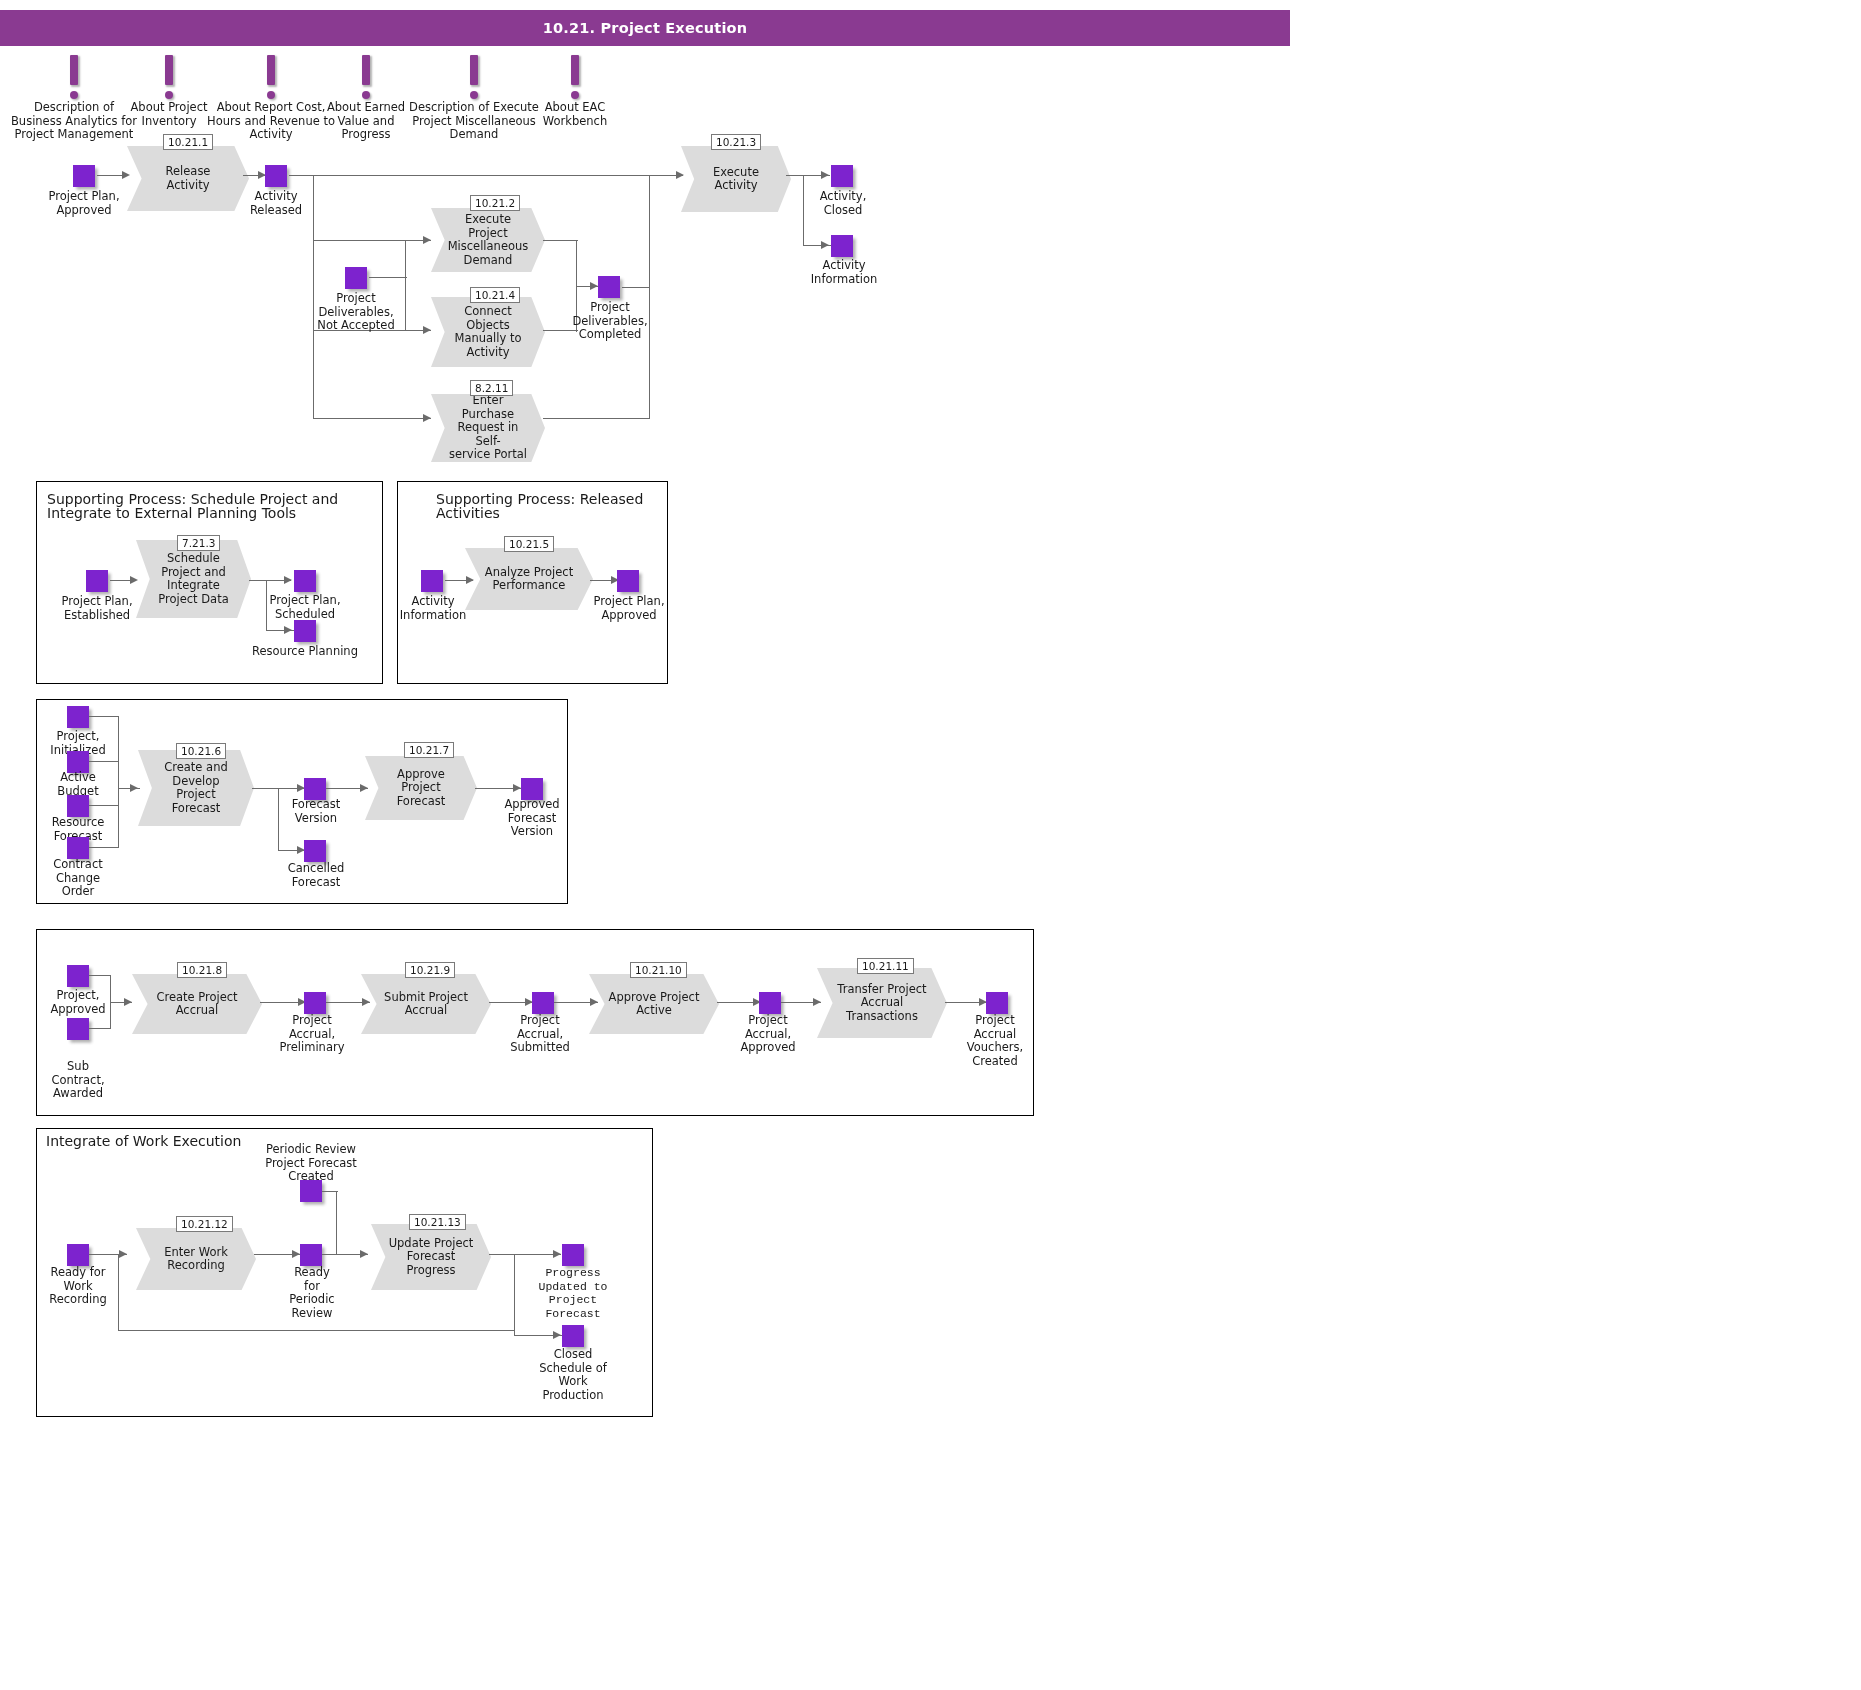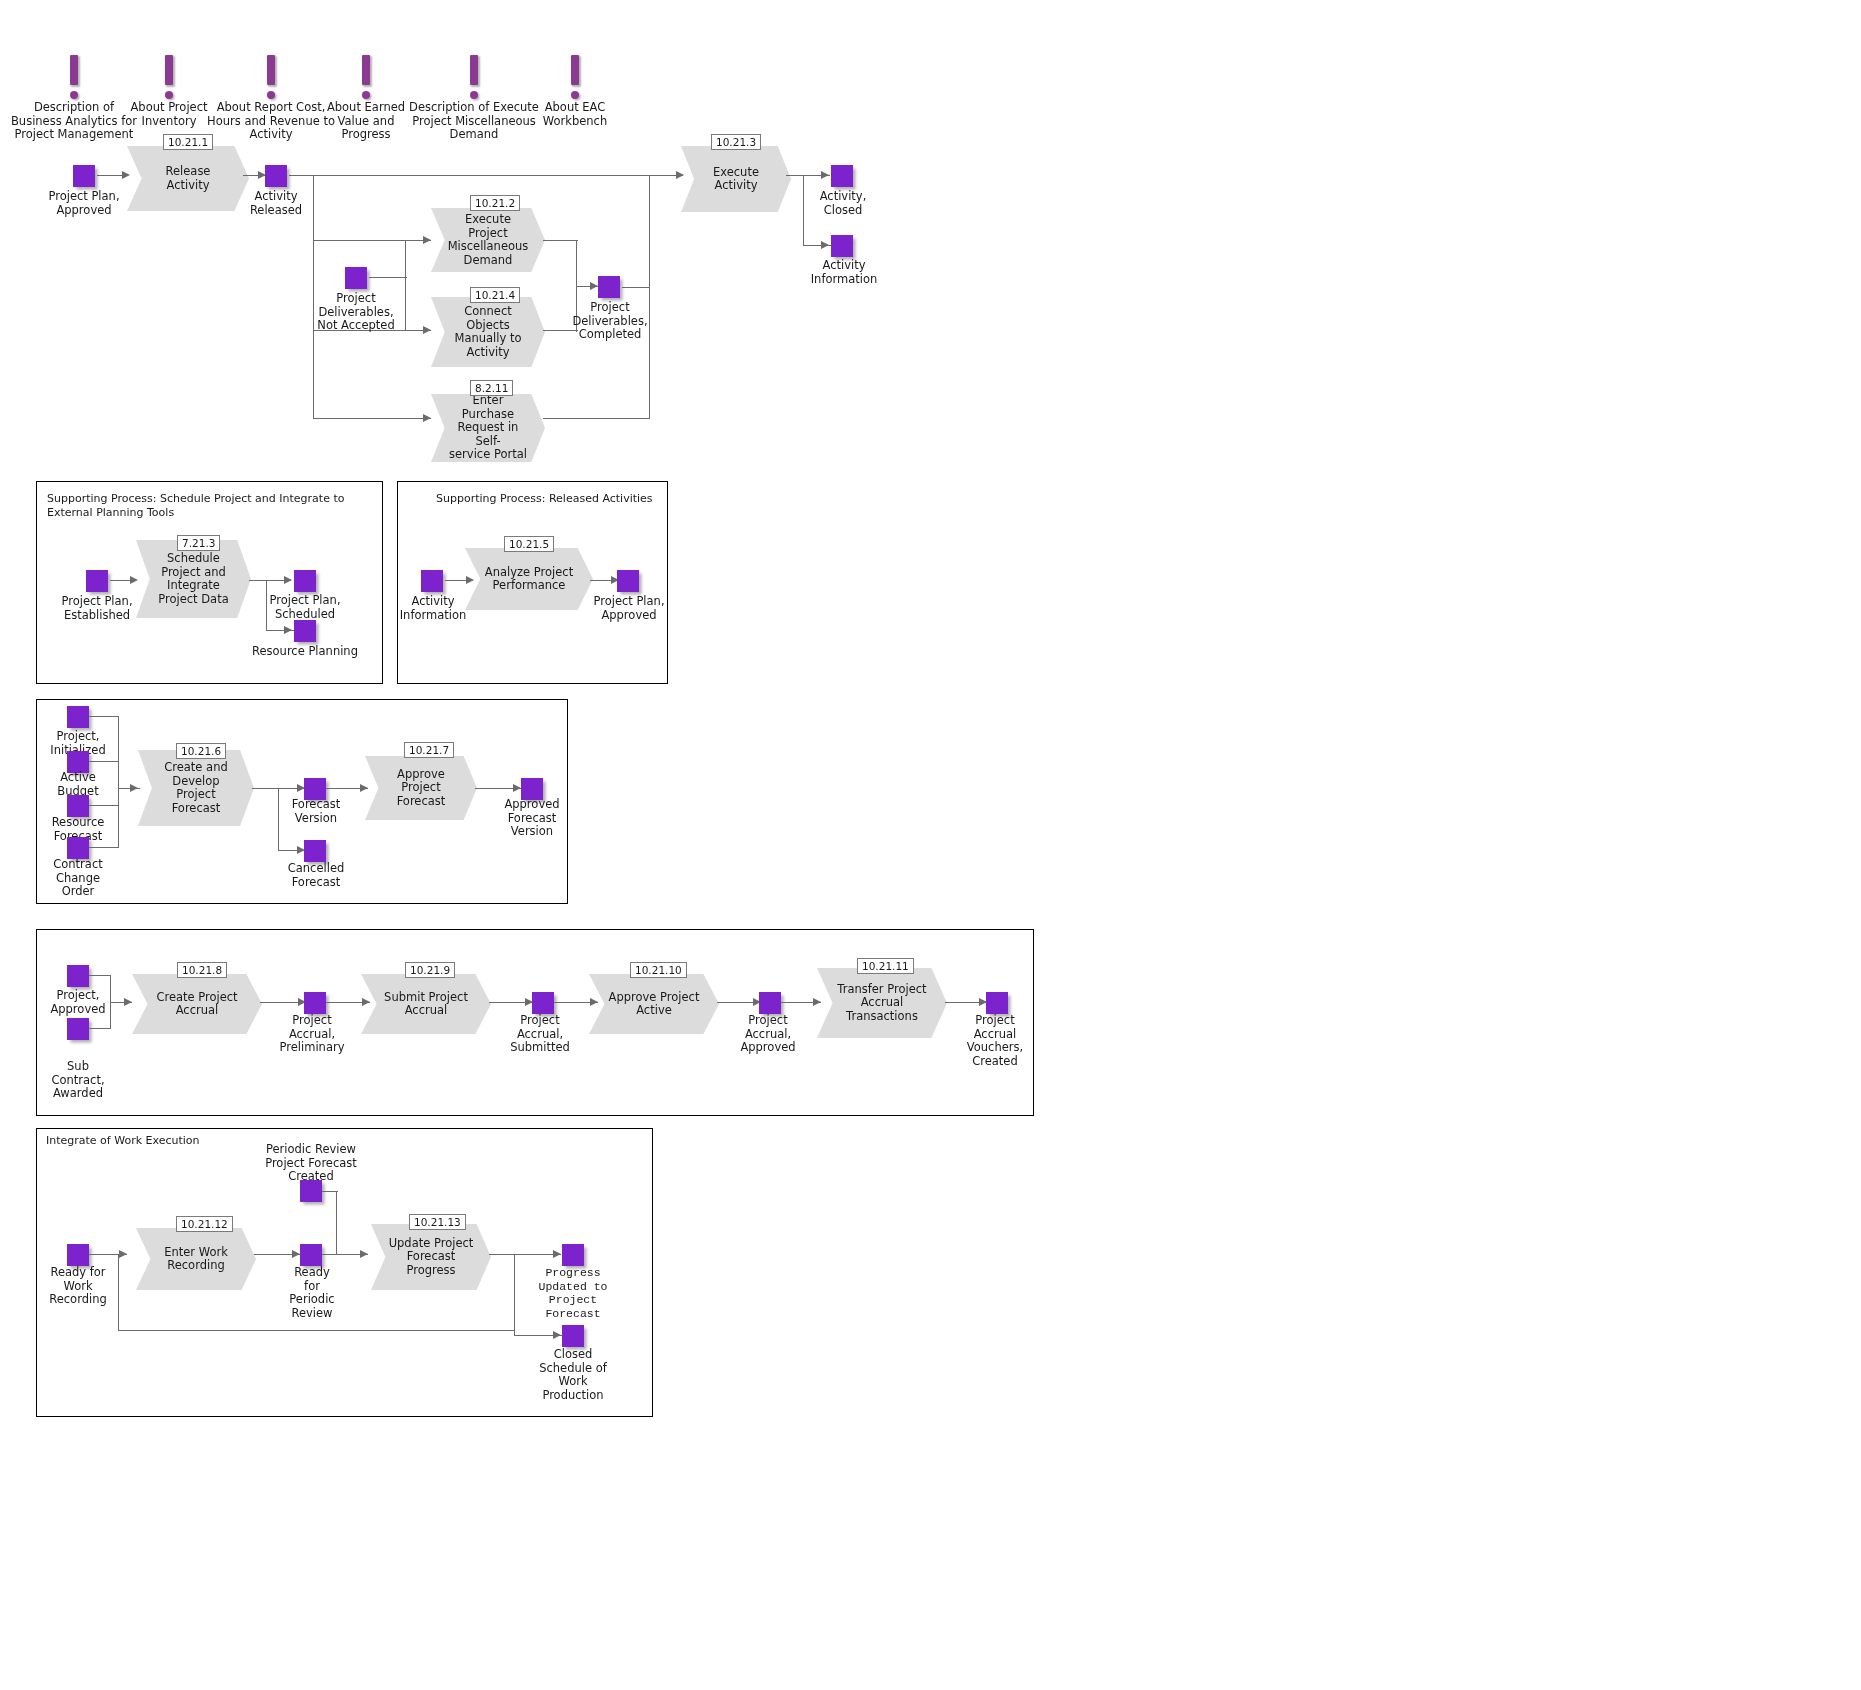--- a/index.html
+++ b/index.html
@@ -37,35 +37,36 @@
      filter:drop-shadow(3px 3px 2.5px rgba(0,0,0,.28));}
   .proc .txt{position:absolute;left:12%;top:0;width:76%;height:100%;
      display:flex;align-items:center;justify-content:center;text-align:center;
      font-size:11.5px;line-height:13.5px;color:#1a1a1a;white-space:pre-line;}
   .pid{position:absolute;background:#fff;border:1px solid #7a7a7a;
        font-size:10.5px;line-height:12px;padding:1px 4px;color:#1a1a1a;
        white-space:nowrap;}
 
   
   .frame{position:absolute;border:1.4px solid #000;background:transparent;}
-  .frame-title{position:absolute;font-size:11px;line-height:14px;color:#1a1a1a;}
+  .frame-title{position:absolute;font-size:14px;line-height:14px;color:#1a1a1a;}
 
   
   .ln{position:absolute;background:#6b6b6b;}
   .lh{height:1.4px;}
   .lv{width:1.4px;}
   .arw{position:absolute;width:0;height:0;
        border-top:4.5px solid transparent;border-bottom:4.5px solid transparent;
        border-left:8px solid #6b6b6b;}
 </style>
 </head>
 <body>
 
 <div id="canvas">
 
+  <div class="titlebar">10.21. Project Execution</div>
 
   <div class="note" style="left:10px;top:55px;width:128px;">
     <div class="bang">
         <div class="bar"></div>
         <div class="dot"></div>
       </div>
     <div class="cap">Description of
 Business Analytics for
 Project Management</div>
   </div>

